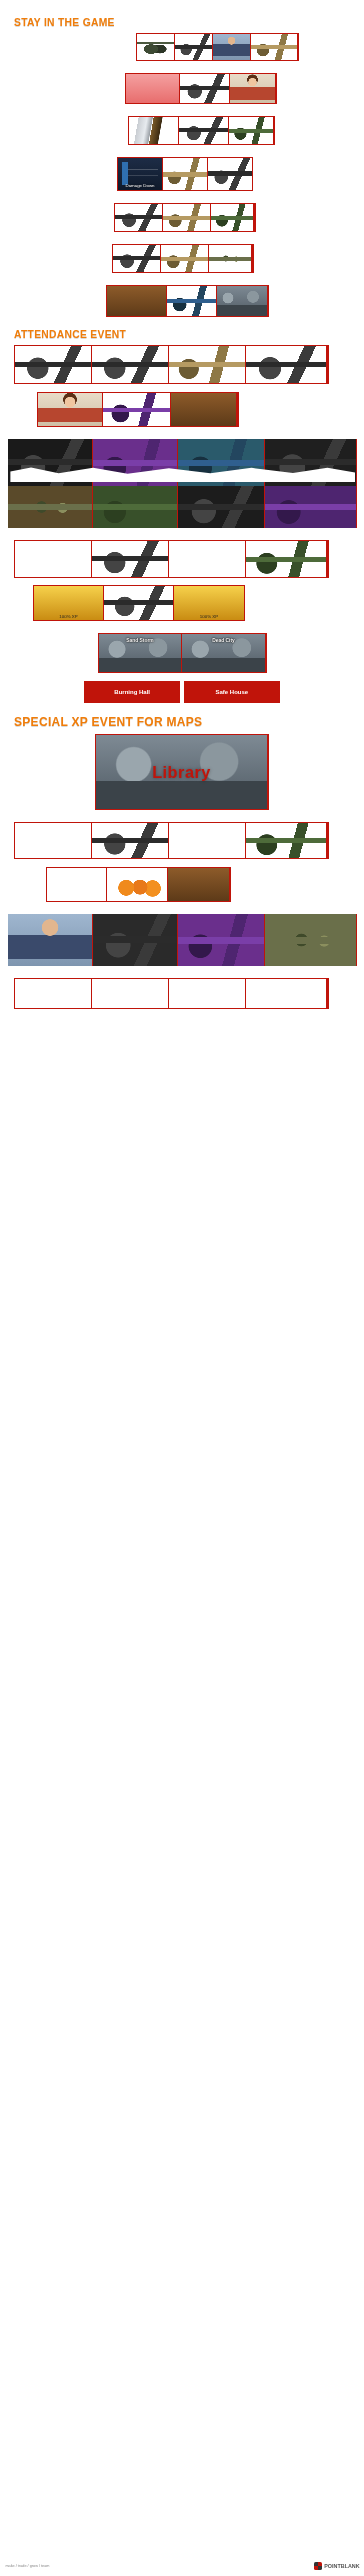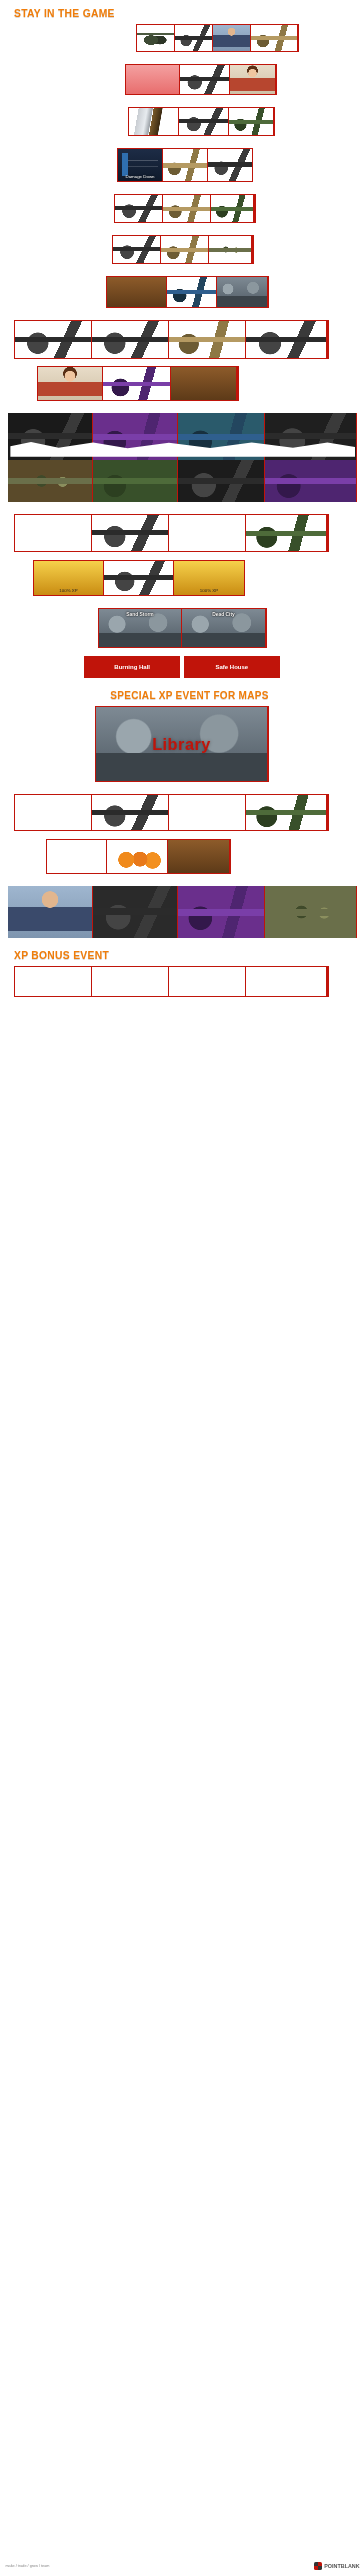--- a/index.html
+++ b/index.html
@@ -13,34 +13,34 @@
     min-height: 2576px;
     position: relative;
     overflow: hidden;
   }
 
   .page {
     width: 365px;
     min-height: 2576px;
     position: relative;
     background: #ffffff;
-    padding-top: 8px;
+    padding-top: 17px;
   }
 
   
   .section-title {
     font-size: 10.3px;
     font-weight: bold;
     color: #f07d0a;
     letter-spacing: 0.3px;
     margin: 0 0 5.4px 14px;
     text-transform: uppercase;
     text-shadow: 0 0.5px 0 rgba(0,0,0,0.15);
   }
-  .section-title.small { font-size: 10px; text-align: center; }
+  .section-title.small { font-size: 12px; }
 
   
   .strip-wrap {
     position: relative;
     margin: 0 auto;
     padding: 0;
   }
   .strip {
     display: flex;
     background: #c0140a;
@@ -373,20 +373,21 @@
           <div class="art gun-blue"></div>
         </div>
       <div class="cell" style="width:50px">
           <div class="art map-shot"></div>
         </div>
     </div>
   </div>
 
   <div class="spacer-lg"></div>
 
+  <h2 class="section-title">ATTENDANCE EVENT</h2>
 
   <div class="strip-wrap" style="width:315px; margin-left:14px;">
     <div class="strip" style="height:39px;">
       <div class="cell" style="width:77px">
           <div class="art gun-dark"></div>
         </div>
       <div class="cell" style="width:77px">
           <div class="art gun-dark"></div>
         </div>
       <div class="cell" style="width:77px">
@@ -581,21 +582,20 @@
           <div class="art gun-purple"></div>
         </div>
       <div class="cell" style="width:91px; background:#6a6f4a;">
           <div class="art gun-camo"></div>
         </div>
     </div>
   </div>
 
   <div class="spacer-lg"></div>
 
-  <h2 class="section-title">XP BONUS EVENT</h2>
 
   <div class="strip-wrap" style="width:315px; margin-left:14px;">
     <div class="strip" style="height:30.5px;">
       <div class="cell" style="width:77px">
           <div class="art"></div>
         </div>
       <div class="cell" style="width:77px">
           <div class="art"></div>
         </div>
       <div class="cell" style="width:77px">

